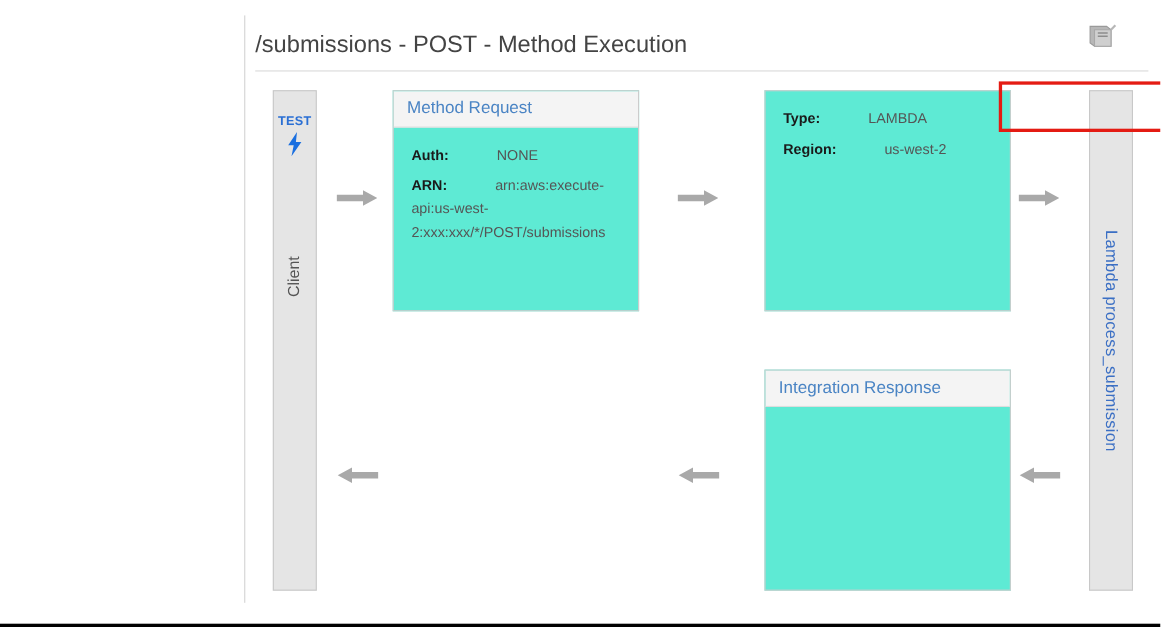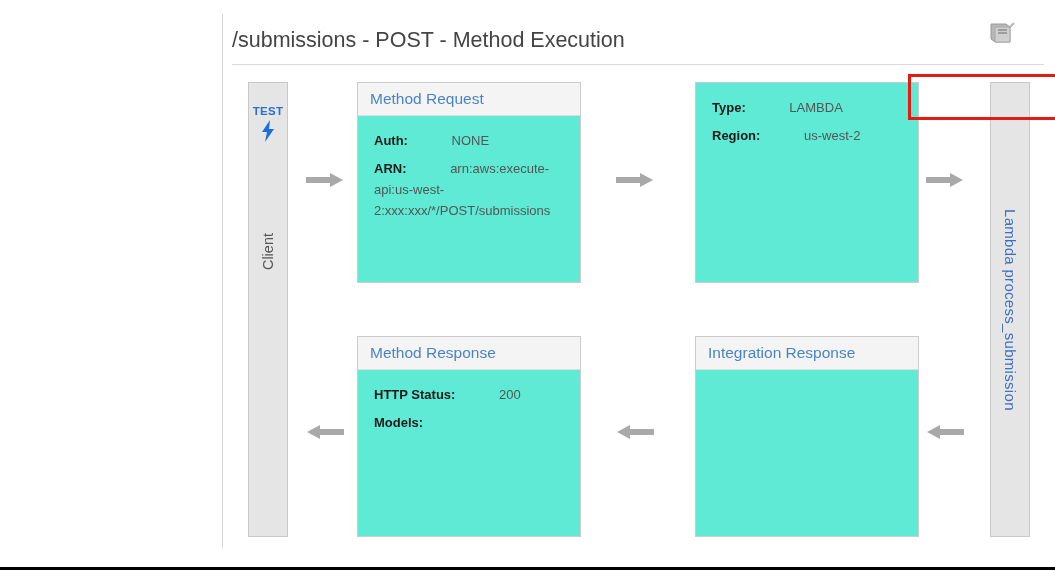--- a/index.html
+++ b/index.html
@@ -373,33 +373,20 @@
         </div>
         <div class="row">
           <b>Region:</b>
           <span class="val">us-west-2</span>
         </div>
       </div>
     </div>
 
     <div class="highlight-box"></div>
 
-    <div class="panel pnl-method-response">
-      <div class="panel-head">Method Response</div>
-      <div class="panel-body">
-        <div class="row">
-          <b>HTTP Status:</b>
-          <span class="val">200</span>
-        </div>
-        <div class="row">
-          <b>Models:</b>
-          <span class="val"></span>
-        </div>
-      </div>
-    </div>
 
     <div class="panel pnl-integration-response">
       <div class="panel-head">Integration Response</div>
     </div>
 
     <div class="arrow a1">
       <svg width="38" height="16" viewBox="0 0 38 16" xmlns="http://www.w3.org/2000/svg">
         <path d="M0 5 L24 5 L24 1 L37 8 L24 15 L24 11 L0 11 Z" fill="#a9a9a9"></path>
       </svg>
     </div>

